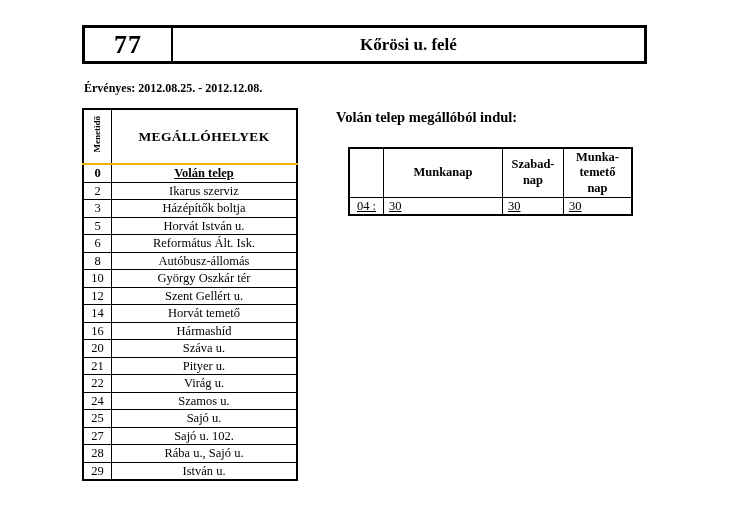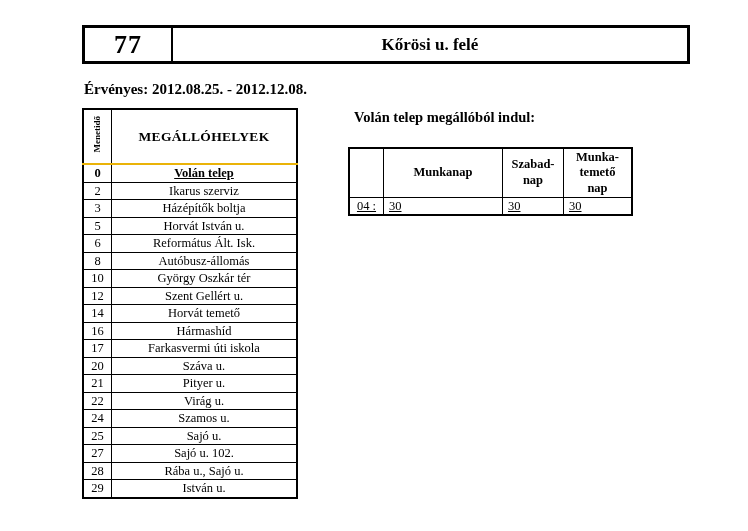--- a/index.html
+++ b/index.html
@@ -6,39 +6,39 @@
   body {
     width:748px; height:531px;
     background:#ffffff; color:#000000;
     font-family:"Liberation Serif","DejaVu Serif",serif;
     position:relative; overflow:hidden;
   }
 
   
   .route-header {
     position:absolute; left:82px; top:25px;
-    width:608px; height:39px;
+    width:565px; height:39px;
     border:3px solid #000; box-sizing:border-box;
     display:flex; align-items:stretch;
   }
   .route-number {
     width:86px; border-right:2px solid #000;
     display:flex; align-items:center; justify-content:center;
     font-weight:bold; font-size:26px; letter-spacing:1px;
   }
   .route-direction {
     flex:1;
     display:flex; align-items:center; justify-content:center;
     font-weight:bold; font-size:17px;
   }
 
   
   .validity {
     position:absolute; left:84px; top:81px;
-    font-weight:bold; font-size:15px;
+    font-weight:bold; font-size:12px;
   }
 
   
   table { border-collapse:collapse; table-layout:fixed; }
   .stops-table {
     position:absolute; left:82px; top:108px;
     width:216px;
     border:2px solid #000;
   }
   .stops-table th, .stops-table td {
@@ -54,21 +54,21 @@
     writing-mode:vertical-rl; transform:rotate(180deg);
     font-size:9px; font-weight:bold; line-height:1;
   }
   .stops-header-cell { font-weight:bold; font-size:13.5px; letter-spacing:0.3px; }
   .stops-table tbody td { height:16.5px; font-size:12.5px; line-height:1; }
   .stops-table tbody tr.first-stop td { font-weight:bold; }
   .stops-table tbody tr.first-stop td.stop-name { text-decoration:underline; }
 
   
   .dep-heading {
-    position:absolute; left:354px; top:109px;
+    position:absolute; left:336px; top:109px;
     font-weight:bold; font-size:14.5px;
   }
   .dep-table {
     position:absolute; left:348px; top:147px;
     border:2px solid #000;
   }
   .dep-table td {
     border:1px solid #000;
     text-align:center; vertical-align:middle;
     padding:0 2px; font-size:12.5px; overflow:hidden;
@@ -134,24 +134,20 @@
         <td class="stop-time">12</td>
         <td class="stop-name">Szent Gellért u.</td>
       </tr>
     <tr>
         <td class="stop-time">14</td>
         <td class="stop-name">Horvát temető</td>
       </tr>
     <tr>
         <td class="stop-time">16</td>
         <td class="stop-name">Hármashíd</td>
-      </tr>
-    <tr>
-        <td class="stop-time">17</td>
-        <td class="stop-name">Farkasvermi úti iskola</td>
       </tr>
     <tr>
         <td class="stop-time">20</td>
         <td class="stop-name">Száva u.</td>
       </tr>
     <tr>
         <td class="stop-time">21</td>
         <td class="stop-name">Pityer u.</td>
       </tr>
     <tr>

